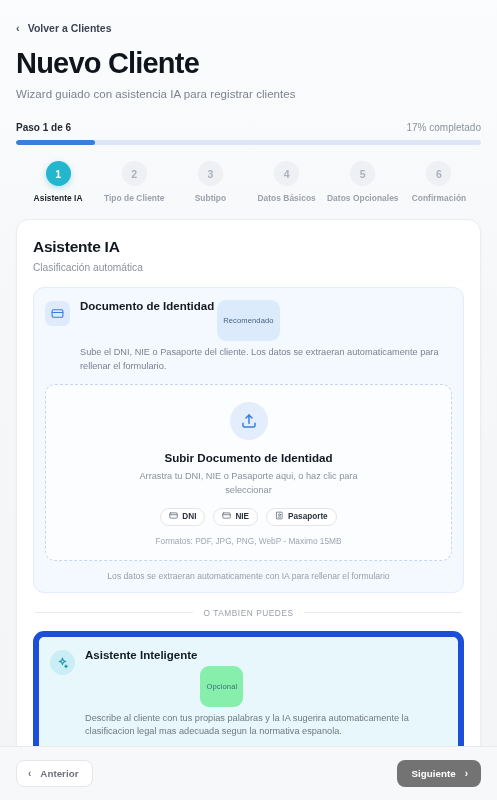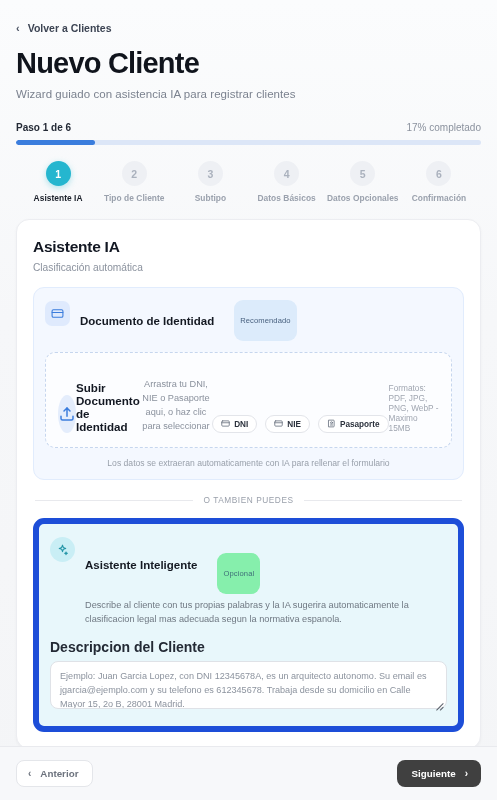--- a/index.html
+++ b/index.html
@@ -165,21 +165,21 @@
   .doc-icon {
     flex: 0 0 auto;
     width: 25px; height: 25px;
     border-radius: 7px;
     background: #dfeafd;
     display: flex; align-items: center; justify-content: center;
     margin-top: 1px;
   }
   .doc-head-texts { flex: 1 1 auto; min-width: 0; }
   .doc-title-row {
-    display: flex; align-items: center; gap: 20px;
+    display: flex; align-items: flex-start; gap: 3px;
   }
   .doc-title {
     font-size: 11.5px;
     font-weight: 700;
     color: #141922;
   }
   .badge {
     font-size: 7.6px;
     padding: 16px 6px;
     border-radius: 9px;
@@ -201,22 +201,22 @@
   }
 
   
   .dropzone {
     margin-top: 11px;
     border: 1.3px dashed #c6d6ee;
     border-radius: 10px;
     background: #fcfdff;
     padding: 17px 12px 14px 12px;
     display: flex;
-    flex-direction: row;
-    align-items: flex-end;
+    flex-direction: column;
+    align-items: center;
     cursor: pointer;
   }
   .upload-circle {
     width: 38px; height: 38px;
     border-radius: 50%;
     background: #e4edfc;
     display: flex; align-items: center; justify-content: center;
   }
   .dz-title {
     margin-top: 11px;
@@ -438,20 +438,21 @@
             <svg width="13" height="13" viewBox="0 0 24 24" fill="none" stroke="#3b7ddd" stroke-width="2" stroke-linecap="round" stroke-linejoin="round">
               <rect x="2" y="5" width="20" height="14" rx="2.5"></rect>
               <line x1="2" y1="10" x2="22" y2="10"></line>
             </svg>
           </span>
           <div class="doc-head-texts">
             <div class="doc-title-row">
               <span class="doc-title">Documento de Identidad</span>
               <span class="badge">Recomendado</span>
             </div>
+            <div class="doc-desc">Sube el DNI, NIE o Pasaporte del cliente. Los datos se extraeran automaticamente para rellenar el formulario.</div>
           </div>
         </div>
 
         <div class="dropzone">
           <span class="upload-circle">
             <svg width="18" height="18" viewBox="0 0 24 24" fill="none" stroke="#3b7ddd" stroke-width="2" stroke-linecap="round" stroke-linejoin="round">
               <path d="M4 15v3a2 2 0 0 0 2 2h12a2 2 0 0 0 2-2v-3"></path>
               <polyline points="8 8 12 4 16 8"></polyline>
               <line x1="12" y1="4" x2="12" y2="15"></line>
             </svg>
@@ -524,19 +525,19 @@
 
     </div>
 
   </div>
 
   <div class="footer">
     <button class="btn-prev">
       <span class="chev">‹</span>
       <span>Anterior</span>
     </button>
-    <button class="btn-next" style="background: #404040;">
+    <button class="btn-next" style="background: #737373;">
       <span>Siguiente</span>
       <span class="chev">›</span>
     </button>
   </div>
 
 </div>
 
 </body></html>

